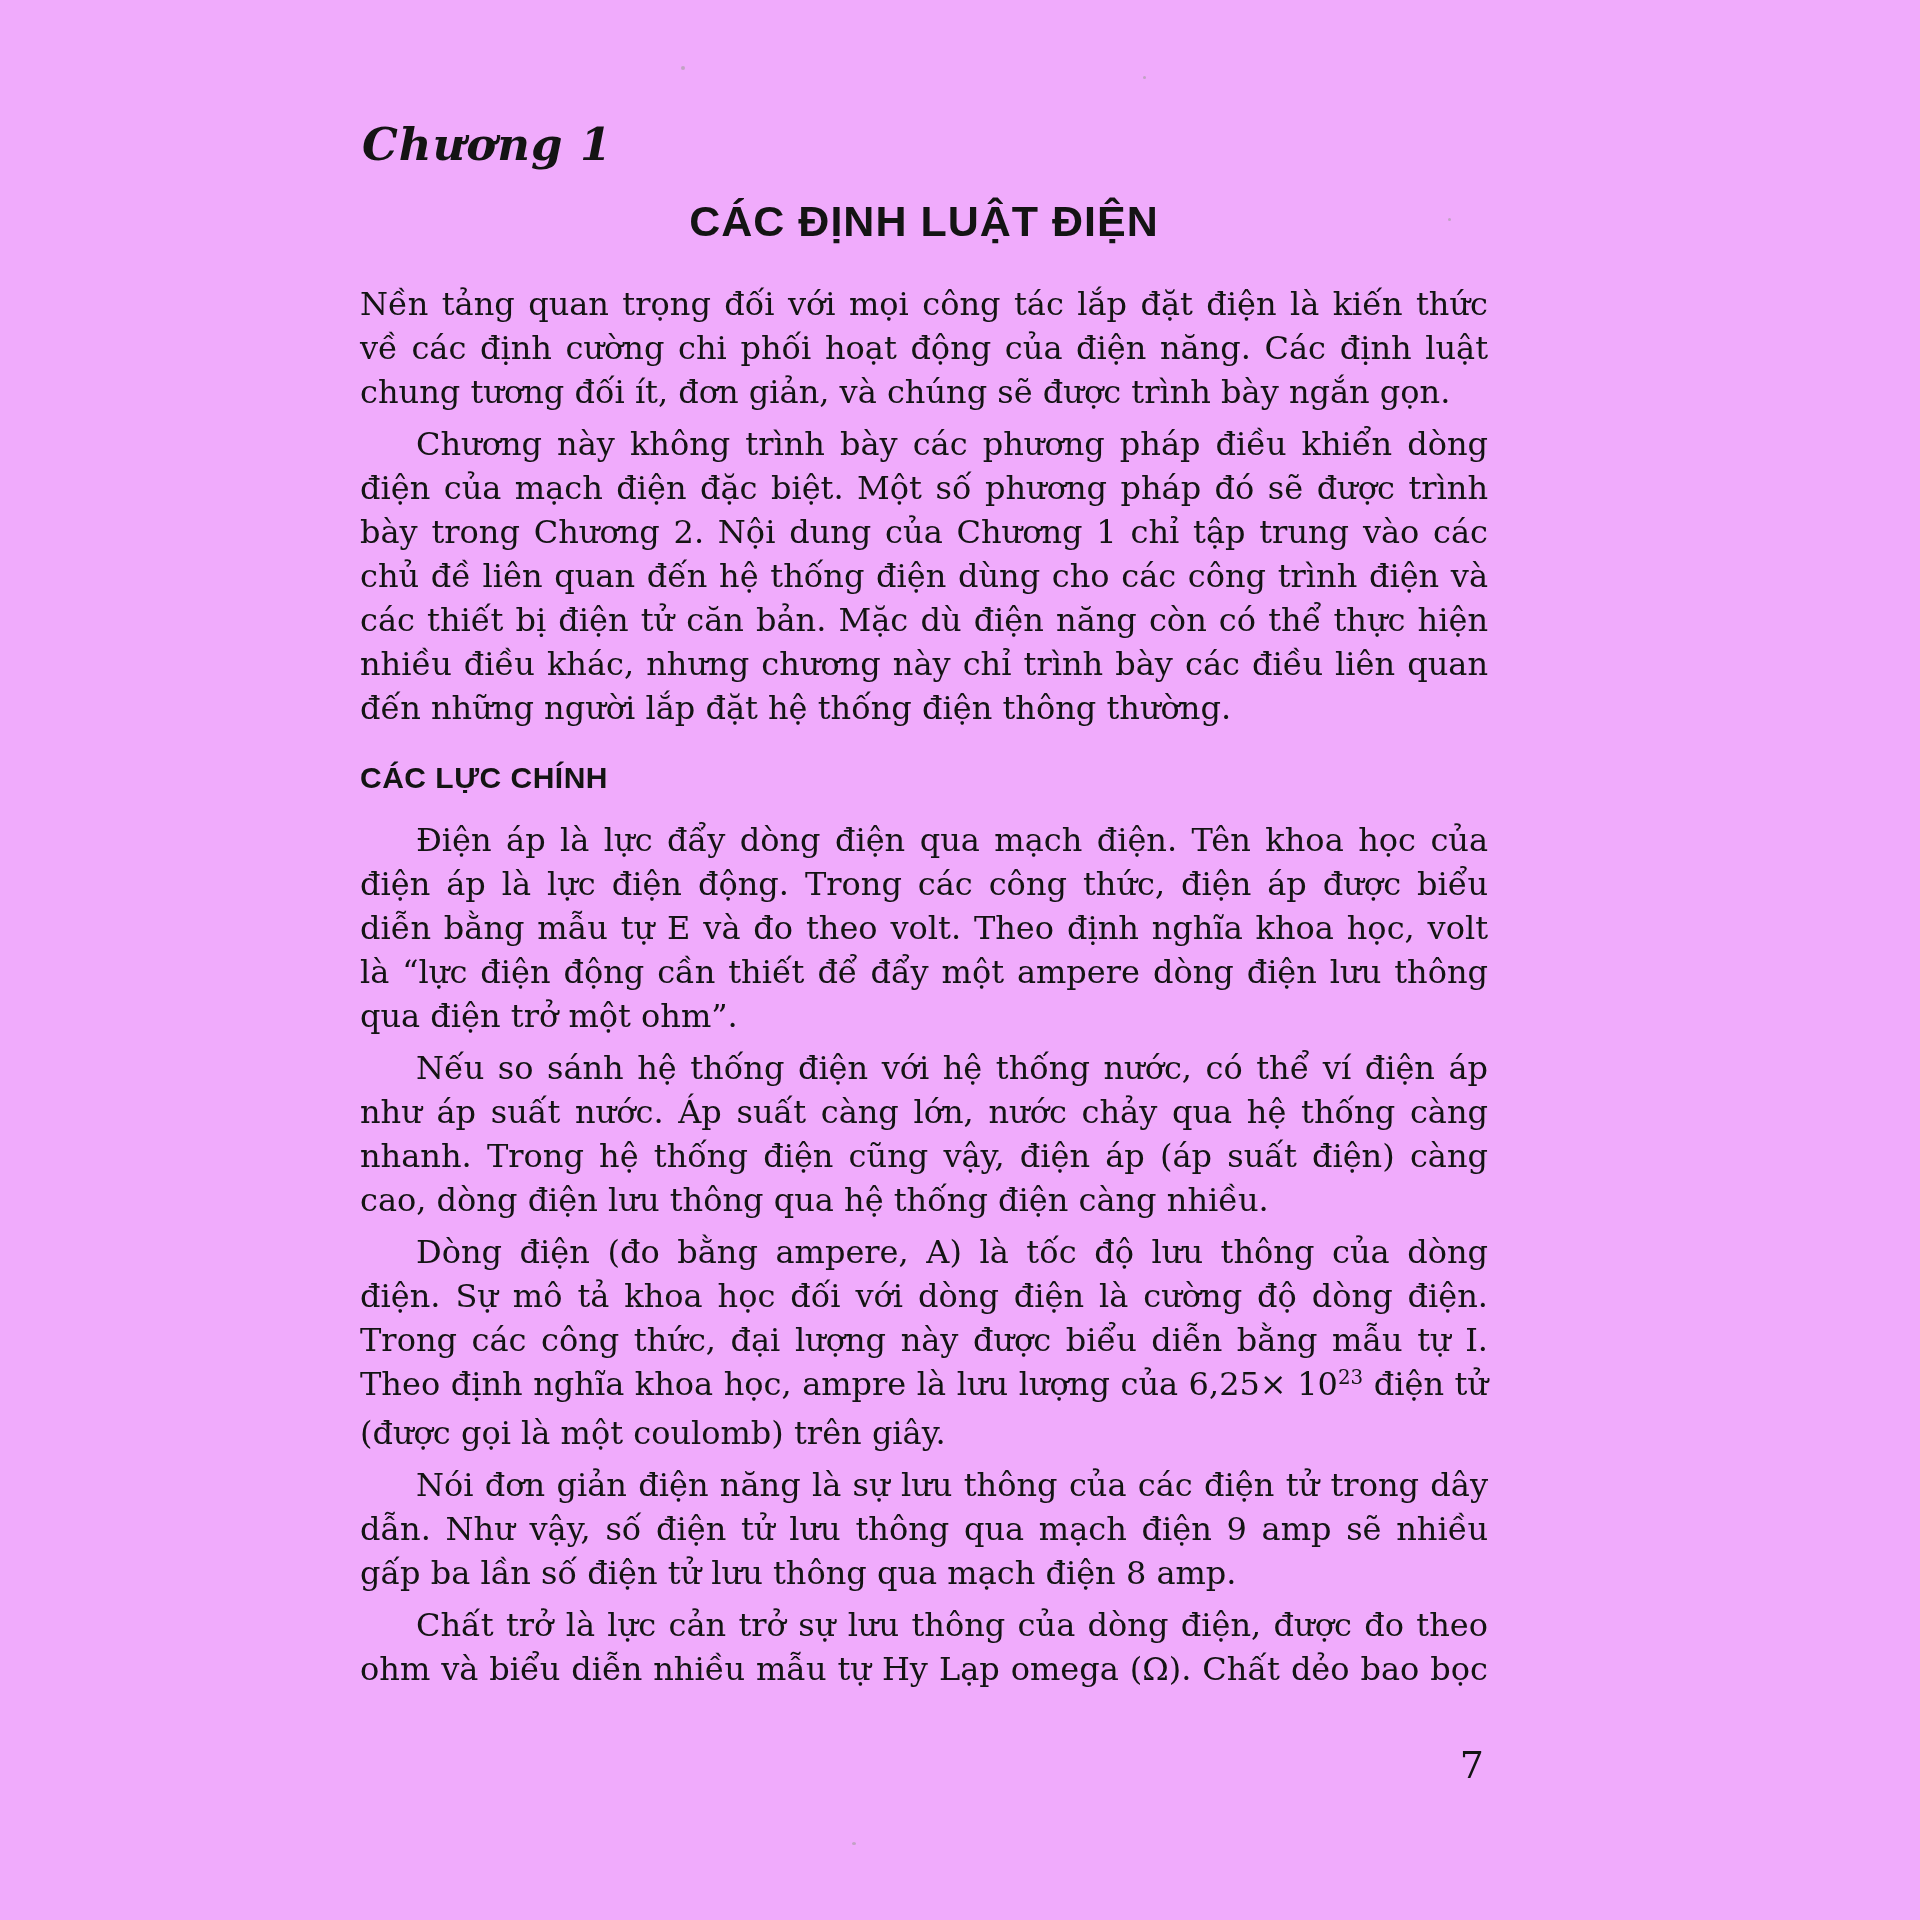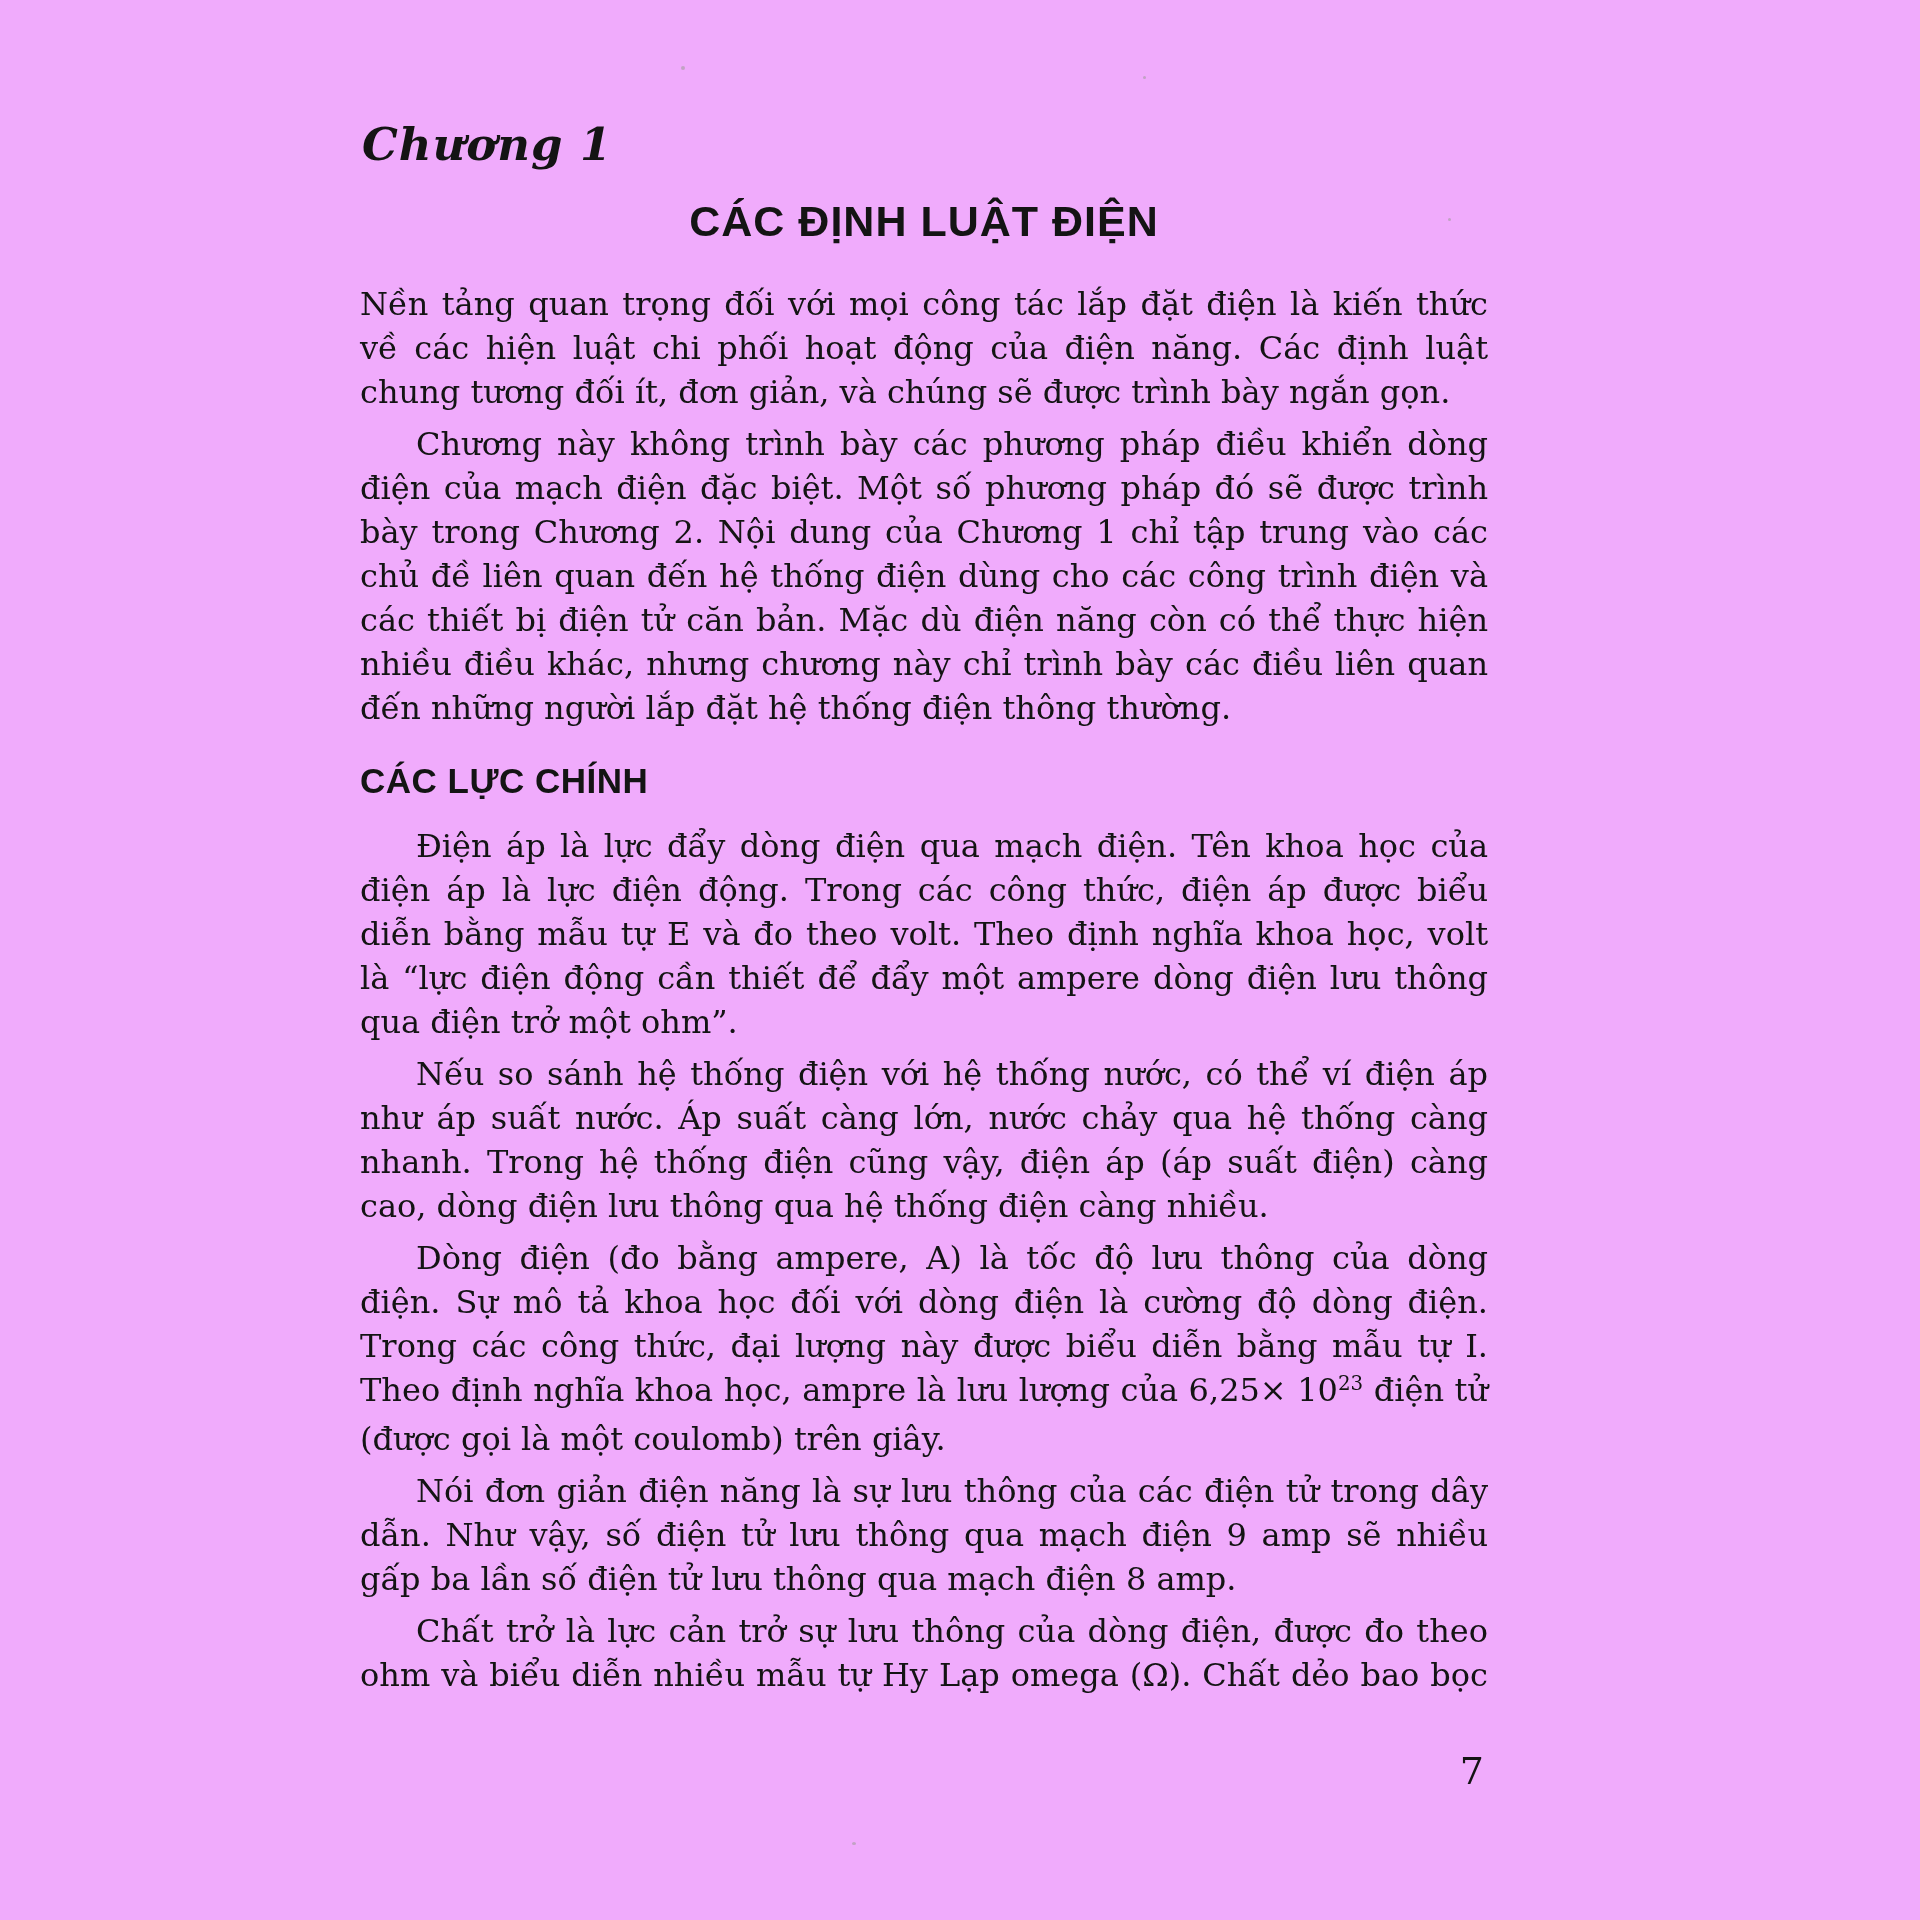--- a/index.html
+++ b/index.html
@@ -49,21 +49,21 @@
   }
   .para.no-indent {
     text-indent: 0;
   }
   .para.justify-last {
     text-align-last: justify;
   }
   .section-heading {
     font-family: "Liberation Sans", sans-serif;
     font-weight: bold;
-    font-size: 35px;
+    font-size: 30px;
     line-height: 1.2;
     letter-spacing: 0.5px;
     margin: 30px 0 22px 0;
   }
   .run-i { }
   .run-sup {
     font-size: 0.62em;
     vertical-align: baseline;
     position: relative;
     top: -0.55em;
@@ -95,21 +95,21 @@
   <span class="speck speck-1"></span>
   <span class="speck speck-2"></span>
   <span class="speck speck-3"></span>
   <span class="speck speck-4"></span>
 
   <div class="doc">
     <h2 class="chapter-label">Chương 1</h2>
 
     <h1 class="chapter-title">CÁC ĐỊNH LUẬT ĐIỆN</h1>
 
-    <p class="para no-indent"><span>Nền tảng quan trọng đối với mọi công tác lắp đặt điện là kiến thức về các hiện luật chi phối hoạt động của điện năng. Các định luật chung tương đối ít, đơn giản, và chúng sẽ được trình bày ngắn gọn.</span></p>
+    <p class="para no-indent"><span>Nền tảng quan trọng đối với mọi công tác lắp đặt điện là kiến thức về các định cường chi phối hoạt động của điện năng. Các định luật chung tương đối ít, đơn giản, và chúng sẽ được trình bày ngắn gọn.</span></p>
 
     <p class="para"><span>Chương này không trình bày các phương pháp điều khiển dòng điện của mạch điện đặc biệt. Một số phương pháp đó sẽ được trình bày trong Chương 2. Nội dung của Chương 1 chỉ tập trung vào các chủ đề liên quan đến hệ thống điện dùng cho các công trình điện và các thiết bị điện tử căn bản. Mặc dù điện năng còn có thể thực hiện nhiều điều khác, nhưng chương này chỉ trình bày các điều liên quan đến những người lắp đặt hệ thống điện thông thường.</span></p>
 
     <h3 class="section-heading">CÁC LỰC CHÍNH</h3>
 
 
     <p class="para"><span class="run-i">Điện áp</span><span> là lực đẩy dòng điện qua mạch điện. Tên khoa học của điện áp là </span><span class="run-i">lực điện động</span><span>. Trong các công thức, điện áp được biểu diễn bằng mẫu tự </span><span class="run-i">E</span><span> và đo theo </span><span class="run-i">volt</span><span>. Theo định nghĩa khoa học, volt là “lực điện động cần thiết để đẩy một ampere dòng điện lưu thông qua điện trở một ohm”.</span></p>
 
     <p class="para"><span>Nếu so sánh hệ thống điện với hệ thống nước, có thể ví điện áp như áp suất nước. Áp suất càng lớn, nước chảy qua hệ thống càng nhanh. Trong hệ thống điện cũng vậy, điện áp (áp suất điện) càng cao, dòng điện lưu thông qua hệ thống điện càng nhiều.</span></p>
 

